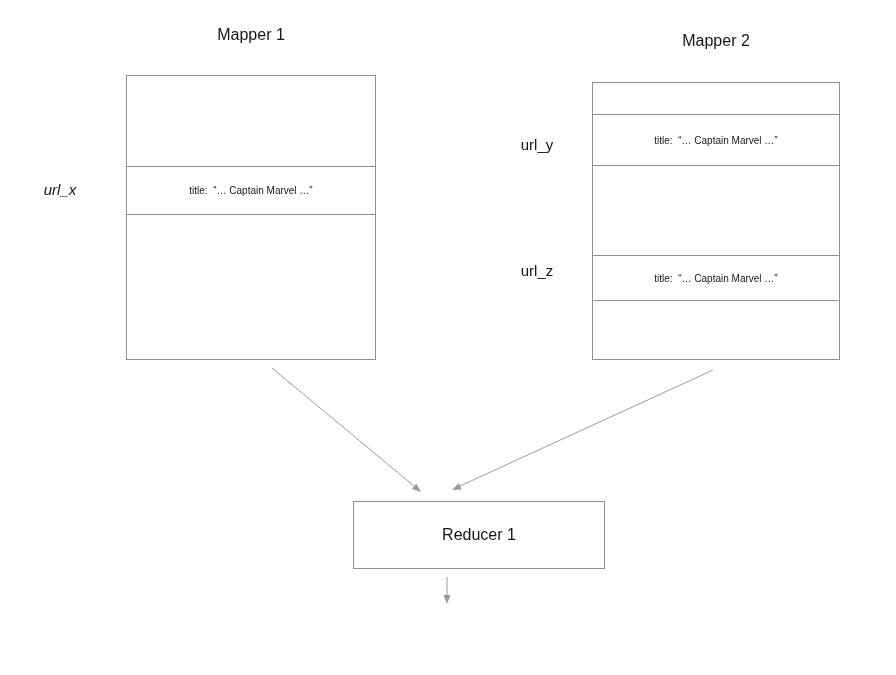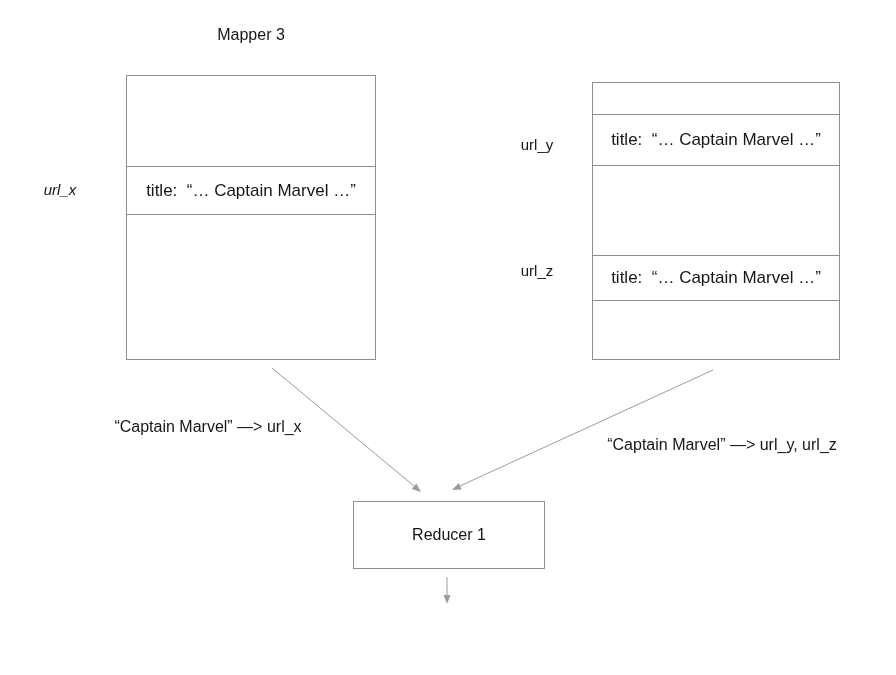--- a/index.html
+++ b/index.html
@@ -49,21 +49,21 @@
   }
   .record-row {
     position: absolute;
     left: 0;
     right: 0;
     display: flex;
     align-items: center;
     justify-content: center;
   }
   .record-text {
-    font-size: 17px;
+    font-size: 10px;
     white-space: pre;
   }
   .reducer-box {
     position: absolute;
     border: 1px solid #8f8f8f;
     background: #ffffff;
     box-sizing: border-box;
     display: flex;
     align-items: center;
     justify-content: center;
@@ -92,50 +92,49 @@
       <line x1="713" y1="370" x2="460" y2="486" stroke="#9b9b9b" stroke-width="1"></line>
       <polygon points="452,490 458.7,483 461.7,489.4" fill="#9b9b9b"></polygon>
     </g>
 
     <g>
       <line x1="447" y1="577" x2="447" y2="596" stroke="#9b9b9b" stroke-width="1"></line>
       <polygon points="447,604 443.5,595 450.5,595" fill="#9b9b9b"></polygon>
     </g>
   </svg>
 
-  <div class="label" style="left:126px; top:26px; width:250px;">Mapper 3</div>
+  <div class="label" style="left:126px; top:26px; width:250px;">Mapper 1</div>
 
   <div class="box" style="left:126px; top:75px; width:250px; height:285px;">
     <div class="divider" style="top:90px;"></div>
     <div class="record-row" style="top:91px; height:47px;">
       <span class="record-text">title:  “… Captain Marvel …”</span>
     </div>
     <div class="divider" style="top:138px;"></div>
   </div>
 
   <div class="label small-label" style="left:28px; top:181px; width:64px;font-style:italic;">url_x</div>
 
+  <div class="label" style="left:592px; top:32px; width:248px;">Mapper 2</div>
 
   <div class="box" style="left:592px; top:82px; width:248px; height:278px;">
     <div class="divider" style="top:31px;"></div>
     <div class="record-row" style="top:32px; height:50px;">
       <span class="record-text">title:  “… Captain Marvel …”</span>
     </div>
     <div class="divider" style="top:82px;"></div>
     <div class="divider" style="top:172px;"></div>
     <div class="record-row" style="top:173px; height:44px;">
       <span class="record-text">title:  “… Captain Marvel …”</span>
     </div>
     <div class="divider" style="top:217px;"></div>
   </div>
 
   <div class="label small-label" style="left:505px; top:136px; width:64px;">url_y</div>
   <div class="label small-label" style="left:505px; top:262px; width:64px;">url_z</div>
 
-  <div class="emission" style="left:100px; top:418px; width:216px;">“Captain Marvel” —&gt; url_x</div>
-  <div class="emission" style="left:592px; top:436px; width:260px;">“Captain Marvel” —&gt; url_y, url_z</div>
 
-  <div class="reducer-box" style="left:353px; top:501px; width:192px; height:68px;">
+  <div class="reducer-box" style="left:353px; top:501px; width:252px; height:68px;">
     <span>Reducer 1</span>
   </div>
 
 
 </div>
 
 </body></html>

